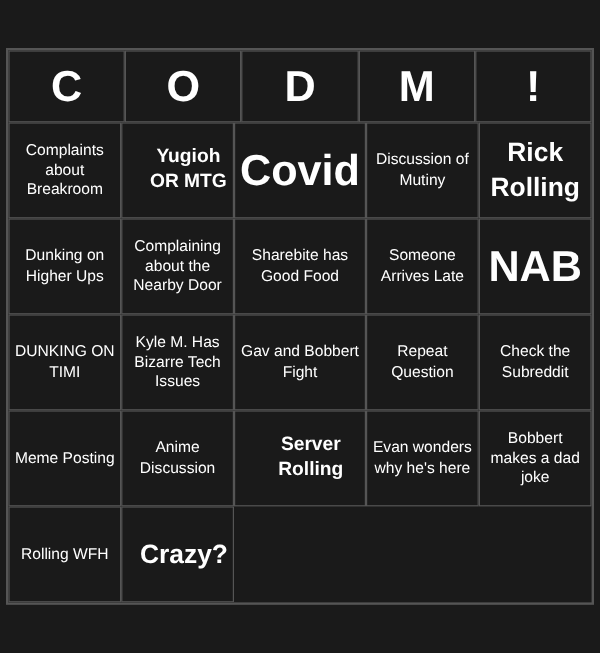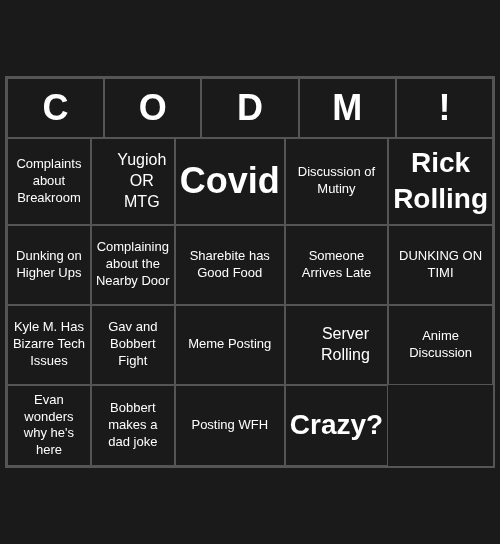--- a/index.html
+++ b/index.html
@@ -40,30 +40,31 @@
       text-align: center;
       padding: 6px 4px;
       min-height: 80px;
       display: flex;
       align-items: center;
       justify-content: center;
       font-size: 13px;
       line-height: 1.3;
     }
     .bingo-cell.large-text {
-      font-size: 28px;
+      font-size: 22px;
       font-weight: bold;
+      justify-content: flex-end;
     }
     .bingo-cell.xl-text {
       font-size: 36px;
       font-weight: bold;
     }
     .bingo-cell.med-text {
       font-size: 16px;
-      font-weight: normal;
+      font-weight: bold;
       padding-left: 22px;
     }
   </style>
 </head>
 <body>
 
 <div class="bingo-card">
   <div class="bingo-header">
   <div class="header-cell">C</div>
       <div class="header-cell">O</div>
@@ -92,44 +93,53 @@
       </div>
       <div class="bingo-cell">
         <span>Complaining about the Nearby Door</span>
       </div>
       <div class="bingo-cell">
         <span>Sharebite has Good Food</span>
       </div>
       <div class="bingo-cell">
         <span>Someone Arrives Late</span>
       </div>
+      <div class="bingo-cell xl-text">
+        <span>NAB</span>
+      </div>
       <div class="bingo-cell">
         <span>DUNKING ON TIMI</span>
       </div>
       <div class="bingo-cell">
         <span>Kyle M. Has Bizarre Tech Issues</span>
       </div>
       <div class="bingo-cell">
         <span>Gav and Bobbert Fight</span>
       </div>
       <div class="bingo-cell">
+        <span>Repeat Question</span>
+      </div>
+      <div class="bingo-cell">
+        <span>Check the Subreddit</span>
+      </div>
+      <div class="bingo-cell">
         <span>Meme Posting</span>
+      </div>
+      <div class="bingo-cell">
+        <span>Anime Discussion</span>
       </div>
       <div class="bingo-cell med-text">
         <span>Server Rolling</span>
-      </div>
-      <div class="bingo-cell">
-        <span>Anime Discussion</span>
       </div>
       <div class="bingo-cell">
         <span>Evan wonders why he's here</span>
       </div>
       <div class="bingo-cell">
         <span>Bobbert makes a dad joke</span>
       </div>
       <div class="bingo-cell">
-        <span>Posting WFH</span>
+        <span>Rolling WFH</span>
       </div>
       <div class="bingo-cell large-text">
         <span>Crazy?</span>
       </div>
     </div>
 </div>
 
 </body></html>

